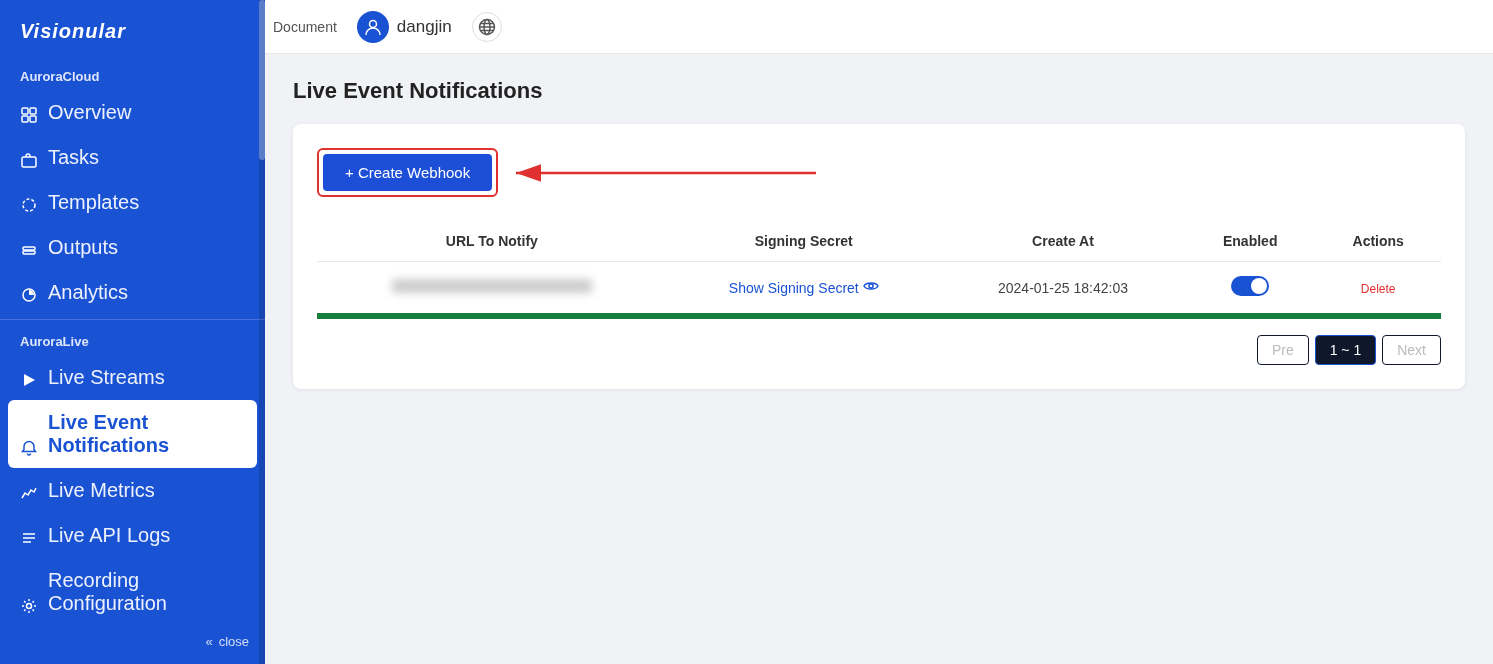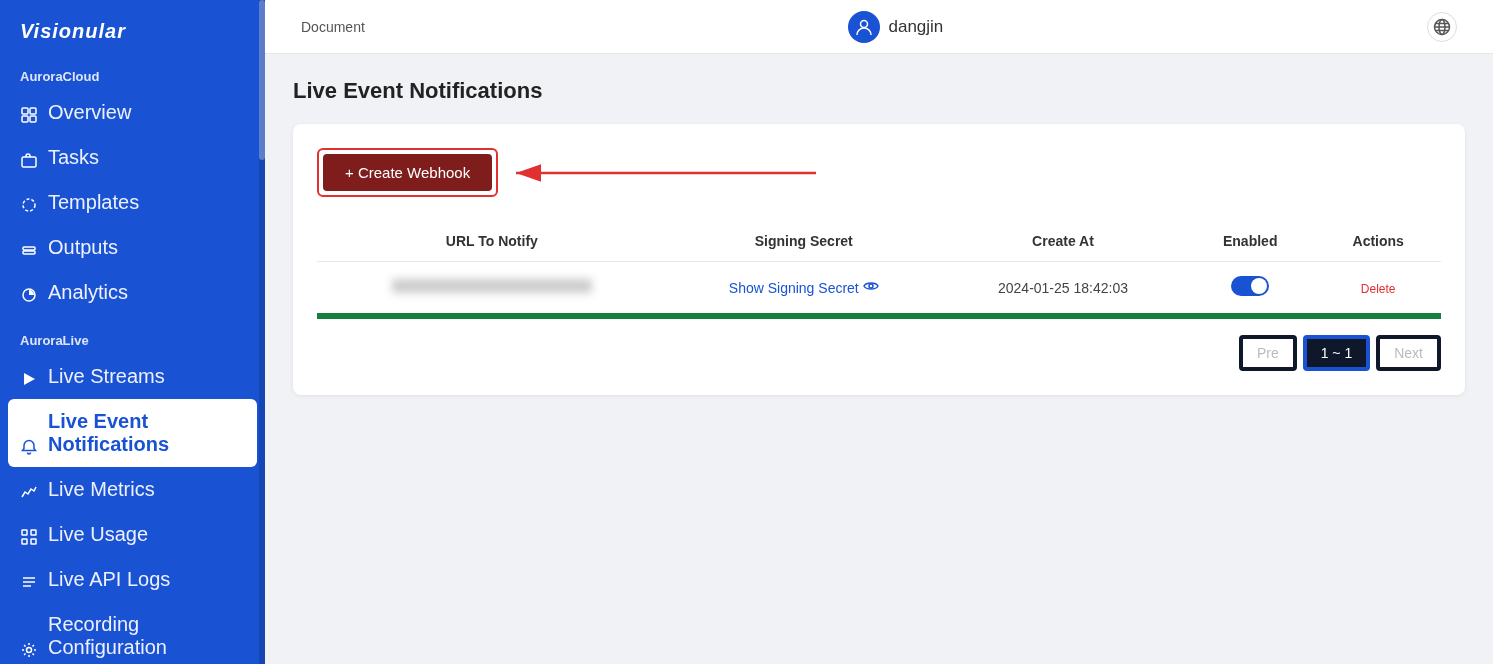--- a/index.html
+++ b/index.html
@@ -86,22 +86,22 @@
       flex-direction: column;
       overflow: hidden;
     }
 
     
     .topbar {
       height: 54px;
       background: white;
       display: flex;
       align-items: center;
-      justify-content: space-between;
-      padding: 0 36px;
+      justify-content: flex-start;
+      padding: 0 8px;
       gap: 20px;
       border-bottom: 1px solid #e8e8e8;
       flex-shrink: 0;
     }
     .topbar-doc {
       font-size: 14px;
       color: #555;
       cursor: pointer;
     }
     .topbar-user {
@@ -162,21 +162,21 @@
       margin-bottom: 24px;
       position: relative;
     }
     .create-webhook-btn-wrapper {
       border: 2px solid #e03030;
       border-radius: 6px;
       padding: 4px;
       display: inline-flex;
     }
     .create-webhook-btn {
-      background: #7f1d1d;
+      background: #1d4ed8;
       color: white;
       border: none;
       padding: 10px 22px;
       border-radius: 4px;
       font-size: 15px;
       font-weight: 500;
       cursor: pointer;
     }
     .arrow-annotation {
       margin-left: 8px;
@@ -257,21 +257,21 @@
     
     .pagination {
       display: flex;
       align-items: center;
       justify-content: flex-end;
       gap: 6px;
       margin-top: 16px;
     }
     .page-btn {
       padding: 6px 14px;
-      border: 4px solid #0f172a;
+      border: 1px solid #0f172a;
       border-radius: 4px;
       background: white;
       font-size: 14px;
       cursor: pointer;
       color: #555;
       text-align: right;
     }
     .page-btn.active {
       background: #0f172a;
       color: white;
@@ -370,31 +370,20 @@
 
   <div class="sidebar-item">
     <span class="icon">
       <svg width="16" height="16" viewBox="0 0 16 16" fill="none" stroke="white" stroke-width="1.5">
         <path d="M1 13 L4 8 L7 10 L10 5 L13 7 L15 3"></path>
       </svg>
     </span>
     <span>Live Metrics</span>
   </div>
 
-  <div class="sidebar-item">
-    <span class="icon">
-      <svg width="16" height="16" viewBox="0 0 16 16" fill="none" stroke="white" stroke-width="1.5">
-        <rect x="1" y="1" width="5" height="5" rx="0.5"></rect>
-        <rect x="10" y="1" width="5" height="5" rx="0.5"></rect>
-        <rect x="1" y="10" width="5" height="5" rx="0.5"></rect>
-        <rect x="10" y="10" width="5" height="5" rx="0.5"></rect>
-      </svg>
-    </span>
-    <span>Live Usage</span>
-  </div>
 
   <div class="sidebar-item">
     <span class="icon">
       <svg width="16" height="16" viewBox="0 0 16 16" fill="none" stroke="white" stroke-width="1.5">
         <line x1="2" y1="4" x2="14" y2="4"></line>
         <line x1="2" y1="8" x2="14" y2="8"></line>
         <line x1="2" y1="12" x2="10" y2="12"></line>
       </svg>
     </span>
     <span>Live API Logs</span>

